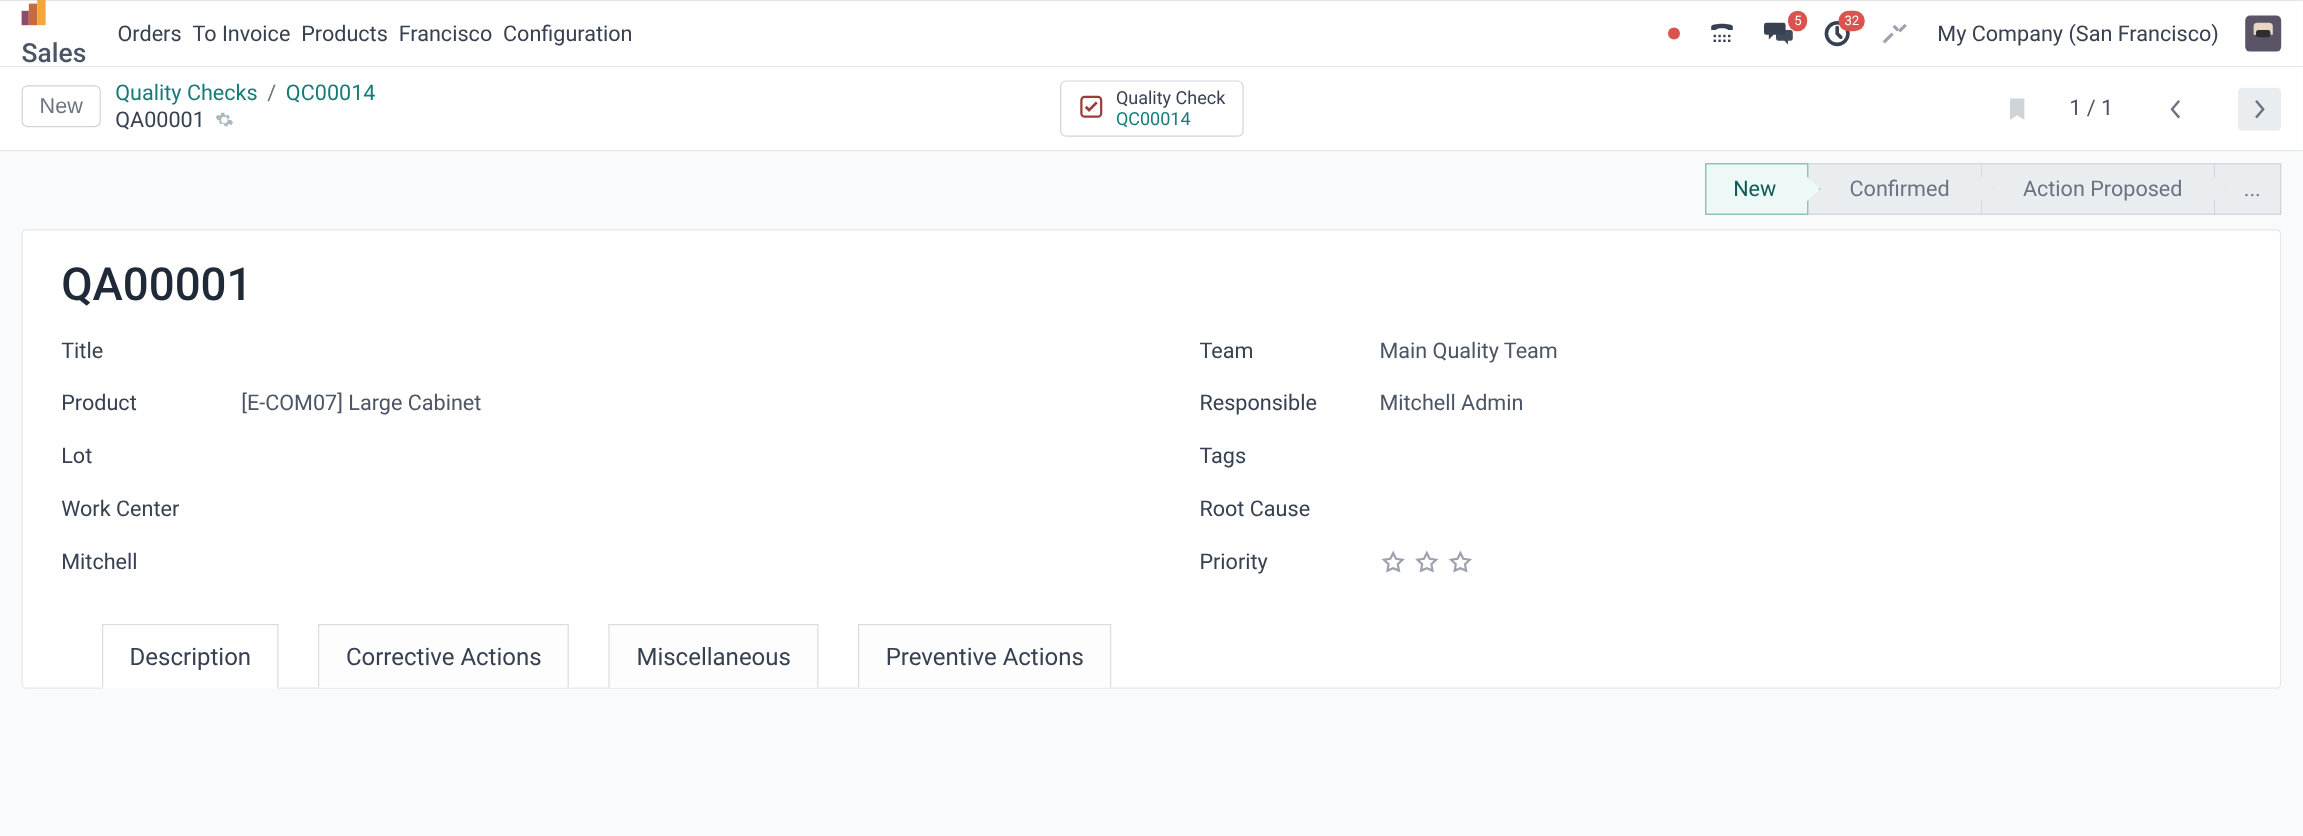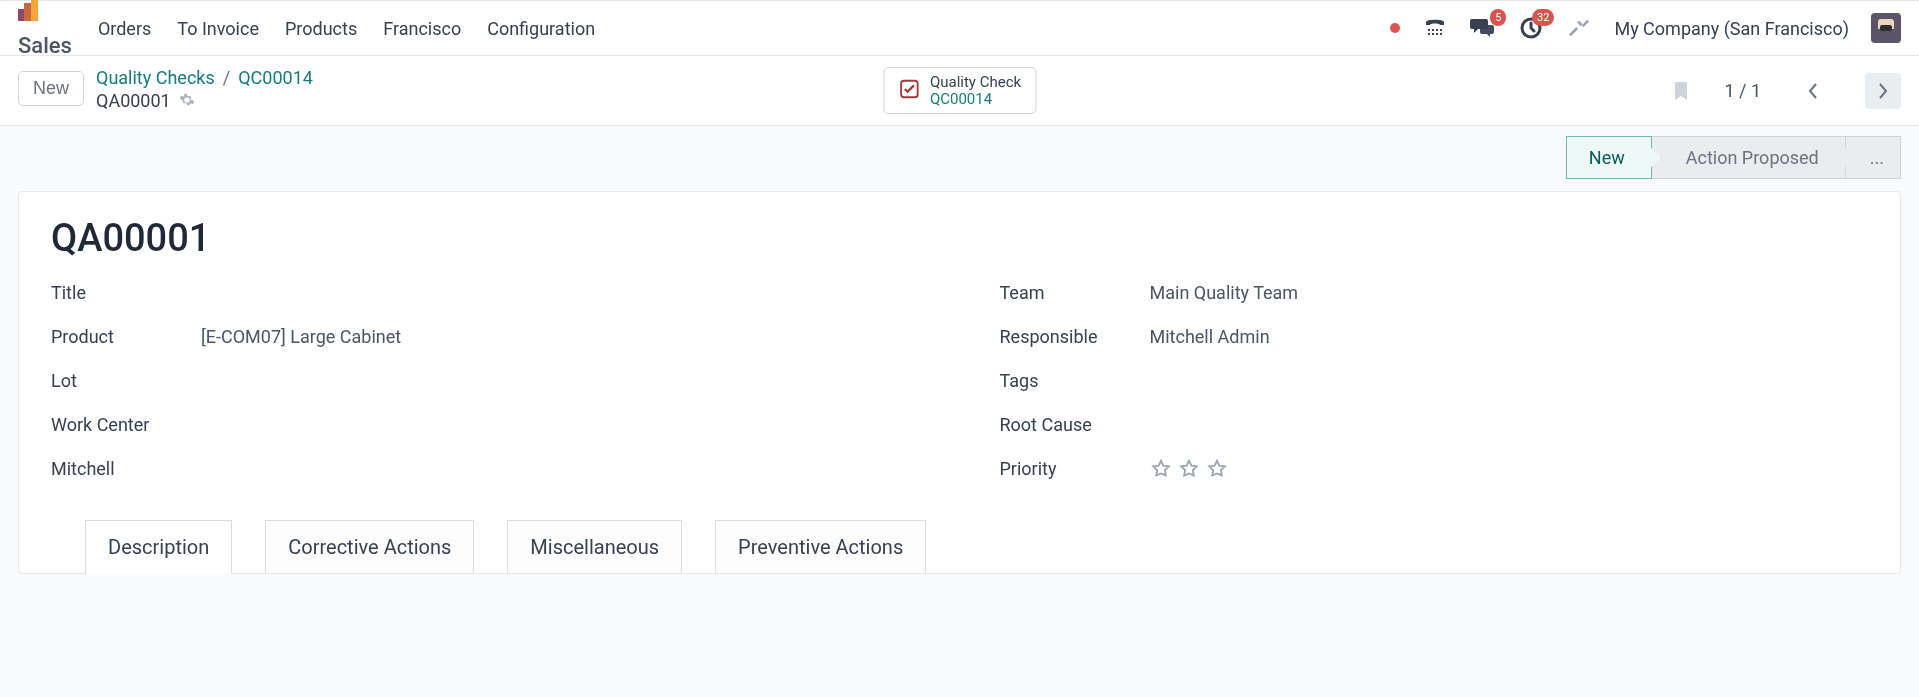--- a/index.html
+++ b/index.html
@@ -7,21 +7,21 @@
   body { width:1919px; height:697px; background:#f9fafb; }
 
   
   .topnav { height:56px; background:#fff; border-top:1px solid #e5e7eb; border-bottom:1px solid #e5e7eb; display:flex; align-items:center; padding:0 18px; gap:26px; }
   .brand { display:flex; align-items:flex-start; gap:12px;flex-direction:column; }
   .brand-logo { width:22px; height:22px; position:relative; }
   .brand-logo .bar1 { position:absolute; left:0;  bottom:0; width:6px; height:12px; background:#8e4b6b; }
   .brand-logo .bar2 { position:absolute; left:6px;bottom:0; width:7px; height:18px; background:#c76b3f; }
   .brand-logo .bar3 { position:absolute; left:13px;bottom:0; width:7px; height:22px; background:#f2a63b; }
   .brand-title { font-size:22px; font-weight:500; color:#4b5563; }
-  .nav-links { display:flex; gap:26px;text-align:center; }
+  .nav-links { display:flex; gap:9px;text-align:center; }
   .nav-link { font-size:18px; color:#374151; cursor:pointer; }
   .nav-right { margin-left:auto; display:flex; align-items:center; gap:22px; }
   .red-dot { width:10px; height:10px; border-radius:50%; background:#d9534f; }
   .sys-icon { width:26px; height:22px; display:flex; align-items:center; justify-content:center; position:relative; color:#374151; }
   .badge { position:absolute; top:-8px; right:-10px; background:#d9534f; color:#fff; font-size:11px; line-height:1; padding:3px 5px; border-radius:9px; min-width:16px; text-align:center; }
   .company-name { font-size:18px; color:#374151; }
   .avatar { width:30px; height:30px; border-radius:4px; background:#5b5466; position:relative; overflow:hidden; }
   .avatar::before { content:""; position:absolute; top:6px; left:7px; width:16px; height:10px; background:#e8d6c2; border-radius:3px 3px 0 0; } 
   .avatar::after  { content:""; position:absolute; top:12px; left:9px; width:12px; height:6px; background:#2e2e2e; border-radius:2px; } 
 
@@ -182,20 +182,21 @@
       <svg width="12" height="18" viewBox="0 0 12 18">
           <path fill="none" stroke="currentColor" stroke-width="2" d="M3 2 L9 9 L3 16"></path>
         </svg>
     </span>
   </div>
 </div>
 
 <div class="stagebar">
   <div class="stages">
     <div class="stage first active">New</div>
+    <div class="stage">Confirmed</div>
     <div class="stage">Action Proposed</div>
     <div class="stage more last">...</div>
   </div>
 </div>
 
 <div class="card">
   <h1>QA00001</h1>
   <div class="fields">
     <div class="col">
       <div class="field-row">

